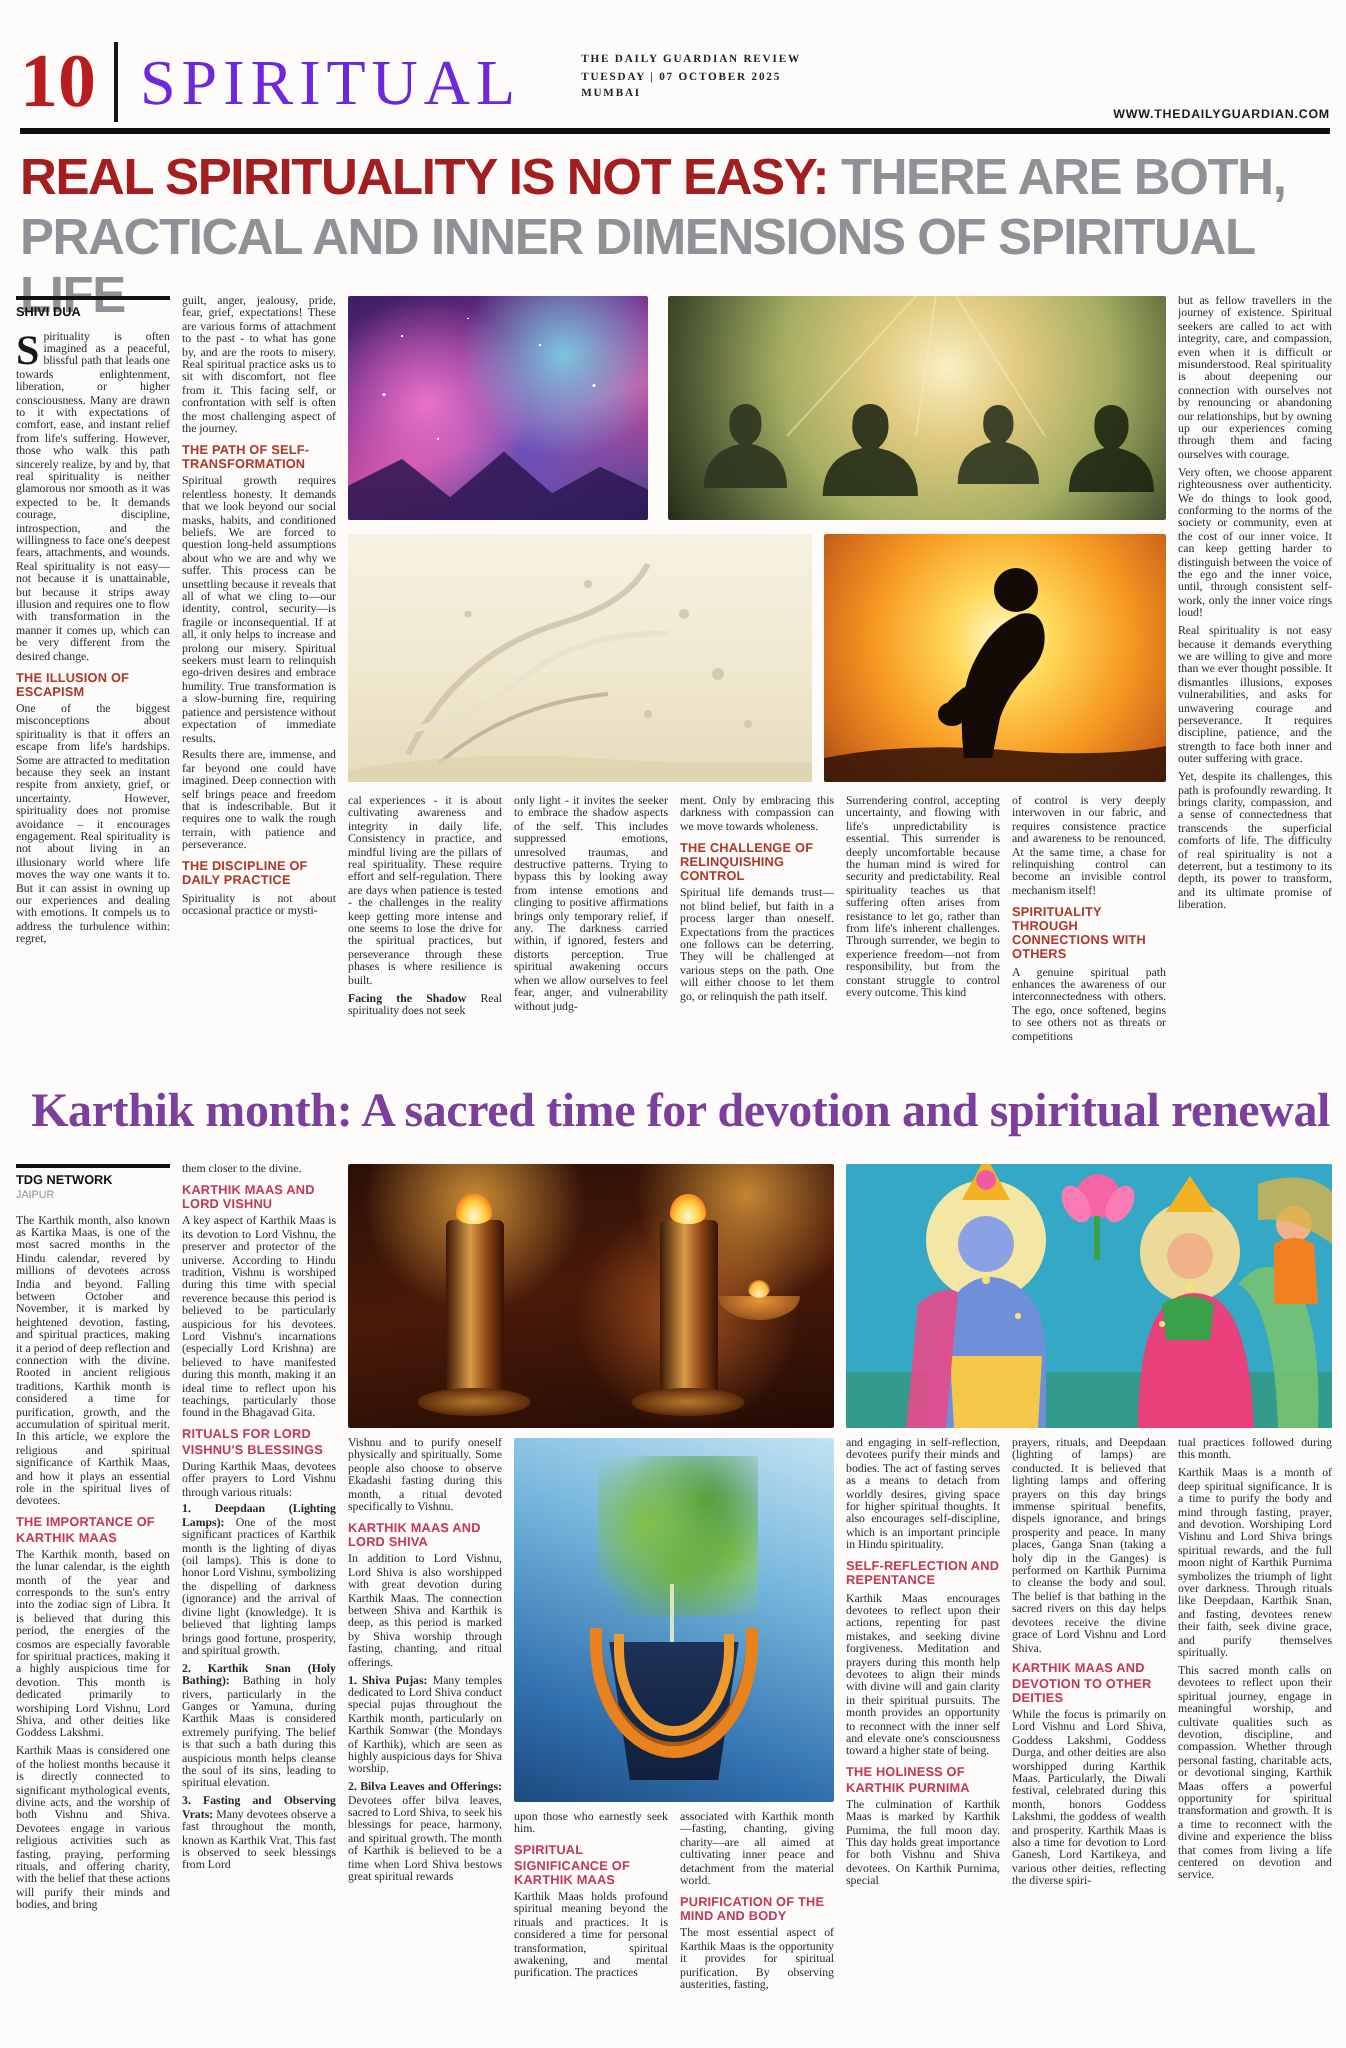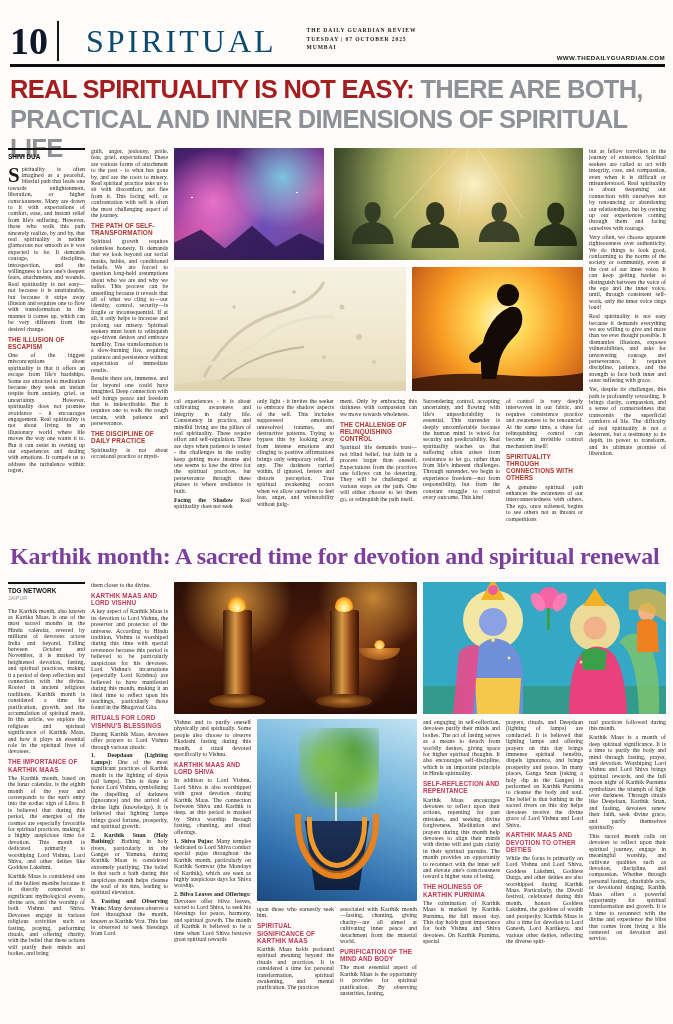--- a/index.html
+++ b/index.html
@@ -2,24 +2,24 @@
 <html style="--headline-red: #a41e1f; --headline-gray: #8e9296; --subhead-red: #b0372c; --subhead-rose: #c23a55; --karthik-purple: #7c3f9b;"><head>
 <meta charset="utf-8">
 <style>
   * { margin:0; padding:0; box-sizing:border-box; }
   html,body { width:673px; height:1024px; }
   body { background:#e8e8e8; font-family:"Liberation Serif", serif; }
   .page { position:relative; width:673px; height:1024px; background:#fdfcfa; overflow:hidden; color:#1d1d1d; }
 
   
   .masthead { position:absolute; top:21px; left:10px; right:8px; height:42px; display:flex; align-items:flex-start; }
-  .mh-num { font-family:"Liberation Serif",serif; font-weight:bold; font-size:38px; line-height:40px; color:#0f172a; }
+  .mh-num { font-family:"Liberation Serif",serif; font-weight:bold; font-size:38px; line-height:40px; color:#b91c1c; }
   .mh-vrule { width:2px; height:40px; background:#15151
 5; background:#151515; margin:0 11px 0 9px; }
-  .mh-section { font-family:"Liberation Serif",serif; font-size:32px; line-height:40px; letter-spacing:3px; color:#0c4a6e;margin-left:16px; }
+  .mh-section { font-family:"Liberation Serif",serif; font-size:32px; line-height:40px; letter-spacing:3px; color:#6d28d9; }
   .mh-center { margin-left:30px; padding-top:5px; font-family:"Liberation Serif",serif; font-weight:bold; font-size:5.6px; line-height:8.5px; letter-spacing:0.9px; color:#222; }
   .mh-site { position:absolute; right:0; bottom:2px; font-family:"Liberation Sans",sans-serif; font-weight:bold; font-size:6.2px; letter-spacing:0.4px; color:#1a1a1a; }
   .mh-rule { position:absolute; top:64px; left:10px; right:8px; height:3px; background:#0e0e0e; }
 
   
   .lead-headline { position:absolute; top:75px; left:10px; right:6px; font-family:"Liberation Sans",sans-serif; font-weight:bold; font-size:25.5px; line-height:29.5px; letter-spacing:-0.7px; }
   .hl-red  { color:var(--headline-red,#a41e1f);text-align:center; }
   .hl-gray { color:var(--headline-gray,#8e9296);margin-top:48px; }
 
   
@@ -36,21 +36,21 @@
   .byline .loc { display:block; font-weight:normal; font-size:5.4px; color:#8d9296; margin-top:1px; }
 
   .lead-cols { top:148px; height:392px; }
   .col-mid { width:409px; }
   .imrow { display:flex; gap:10px; }
   .imrow2 { margin-top:7px; display:flex; gap:6px; }
   .subrow { margin-top:7px; display:flex; gap:6px; height:142px; }
   .subcol { width:77px; overflow:hidden; }
 
   
-  .k-headline { position:absolute; top:541px; left:10px; right:8px; text-align:left; font-family:"Liberation Serif",serif; font-size:24px; line-height:30px; letter-spacing:-0.2px; color:var(--karthik-purple,#7c3f9b); }
+  .k-headline { position:absolute; top:541px; left:10px; right:8px; text-align:right; font-family:"Liberation Serif",serif; font-size:24px; line-height:30px; letter-spacing:-0.2px; color:var(--karthik-purple,#7c3f9b); }
   .karthik-cols { top:582px; height:428px; }
   .k-mid { width:243px; }
   .k-sub { display:flex; gap:6px; margin-top:5px; height:291px; }
   .k-right-stack { width:160px; }
   .k-right-stack .pair { display:flex; gap:6px; margin-top:5px; height:104px; }
 
   
   .img { position:relative; overflow:hidden; border-radius:1px; }
   .img svg { position:absolute; inset:0; width:100%; height:100%; }
 

